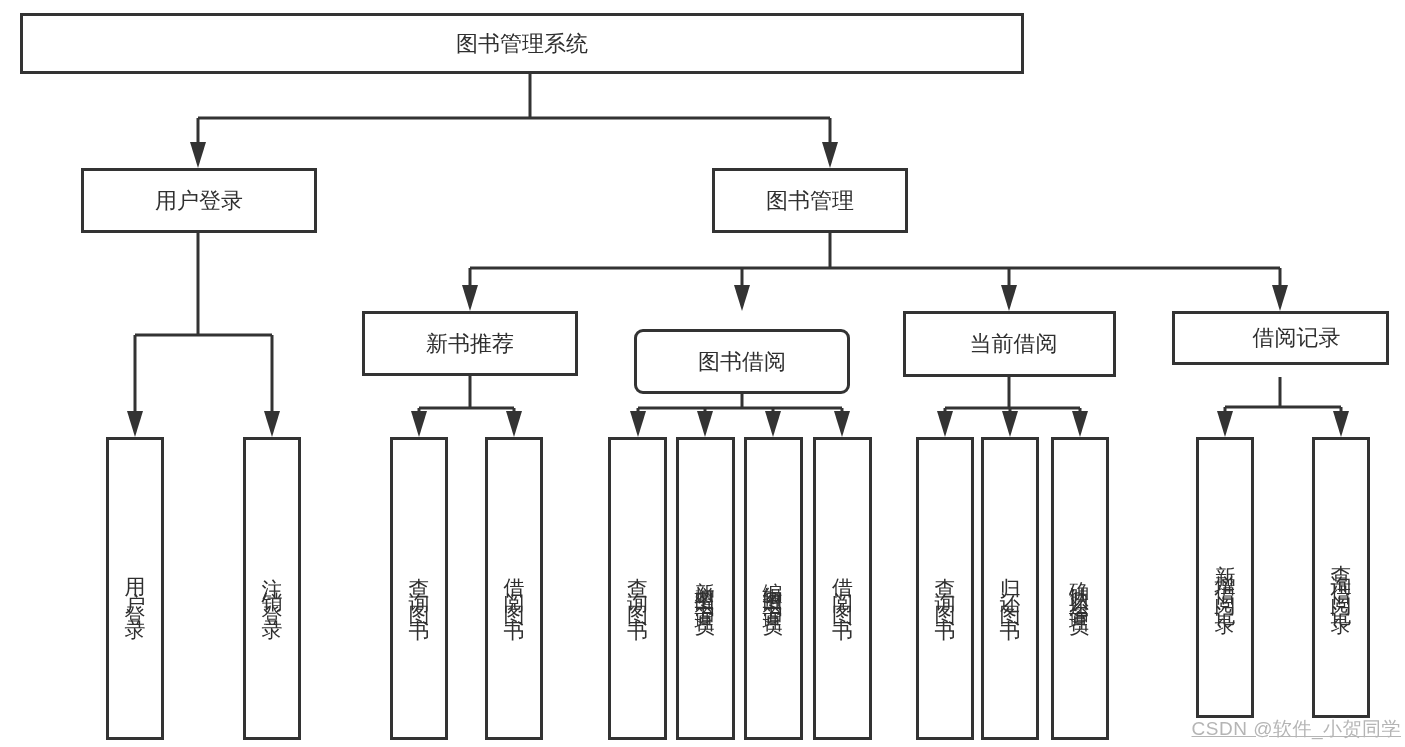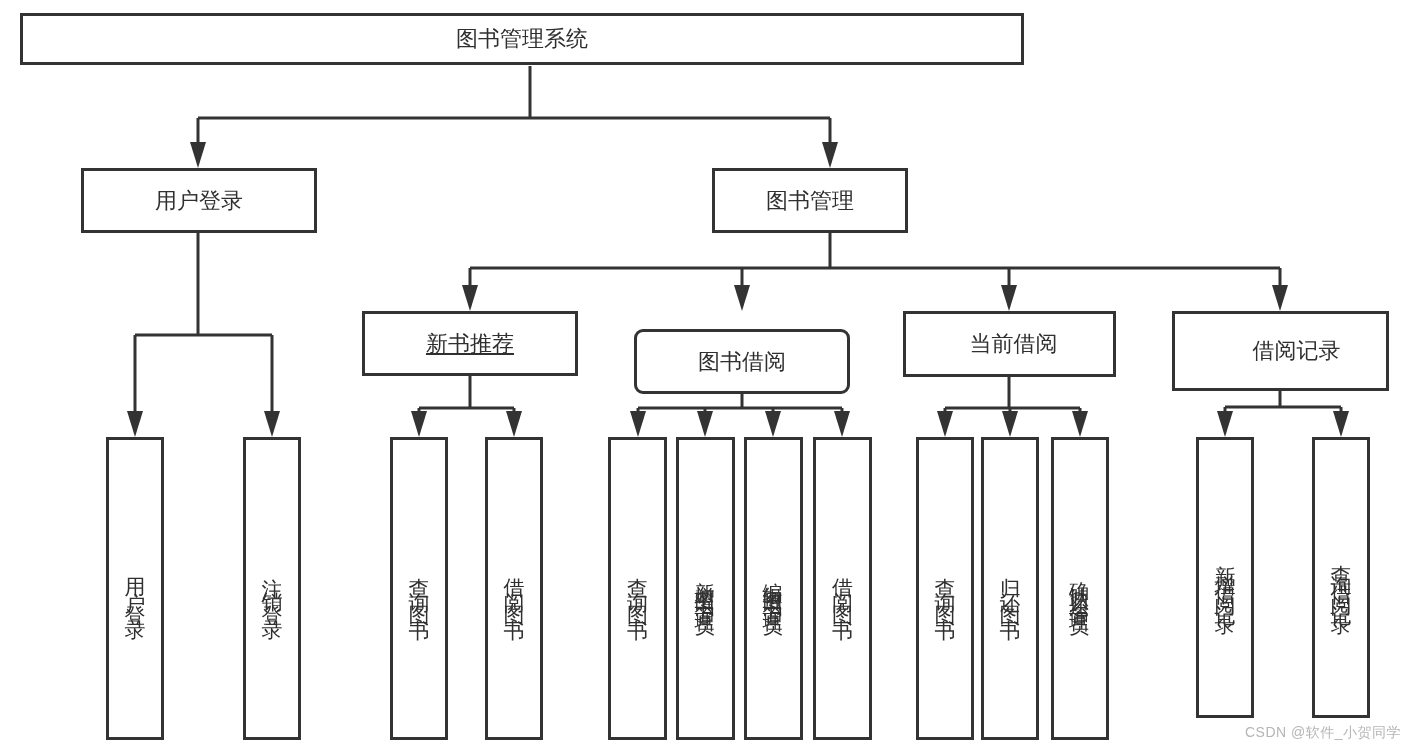--- a/index.html
+++ b/index.html
@@ -36,26 +36,27 @@
     writing-mode:vertical-rl;
     text-orientation:mixed;
     font-size:21px;
     letter-spacing:14px;
   }
   .node.v.med{letter-spacing:10px;}
   .node.v.long{letter-spacing:5px;font-size:20px;}
   .watermark{
     position:absolute;
     right:4px;bottom:5px;
-    font-size:14px;
+    font-size:19px;
     color:var(--watermark);
     z-index:5;
     text-shadow:0 0 3px #fff,0 0 2px #fff,1px 1px 2px #fff;
     letter-spacing:0.5px;
     white-space:nowrap;
+    text-decoration:underline;
   }
 </style>
 </head>
 <body>
 
 <div id="canvas">
 
   <svg id="wires" width="1405" height="747" viewBox="0 0 1405 747" xmlns="http://www.w3.org/2000/svg">
 
     <path class="cl" d="M530 66 V118"></path>
@@ -111,29 +112,29 @@
     <polygon class="ca" points="1072,411 1088,411 1080,437"></polygon>
 
     <path class="cl" d="M1280 377 V407"></path>
     <path class="cl" d="M1225 407 H1341"></path>
     <path class="cl" d="M1225 407 V414"></path>
     <polygon class="ca" points="1217,411 1233,411 1225,437"></polygon>
     <path class="cl" d="M1341 407 V414"></path>
     <polygon class="ca" points="1333,411 1349,411 1341,437"></polygon>
   </svg>
 
-  <div class="node" style="left:20px;top:13px;width:1004px;height:52px;font-family:Liberation Serif, serif;">图书管理系统</div>
+  <div class="node" style="left:20px;top:13px;width:1004px;height:61px;font-family:Liberation Serif, serif;">图书管理系统</div>
 
   <div class="node" style="left:81px;top:168px;width:236px;height:65px;">用户登录</div>
   <div class="node" style="left:712px;top:168px;width:196px;height:65px;">图书管理</div>
 
-  <div class="node" style="left:362px;top:311px;width:216px;height:65px;text-decoration:underline;">新书推荐</div>
+  <div class="node" style="left:362px;top:311px;width:216px;height:65px;">新书推荐</div>
   <div class="node" style="left:634px;top:329px;width:216px;height:65px;border-radius:9px;">图书借阅</div>
   <div class="node" style="left:903px;top:311px;width:213px;height:66px;padding-left:8px;">当前借阅</div>
-  <div class="node" style="left:1172px;top:311px;width:217px;height:80px;padding-left:32px;">借阅记录</div>
+  <div class="node" style="left:1172px;top:311px;width:217px;height:54px;padding-left:32px;">借阅记录</div>
 
   <div class="node v" style="left:106px;top:437px;width:58px;height:303px;">用户登录</div>
   <div class="node v" style="left:243px;top:437px;width:58px;height:303px;">注销登录</div>
 
   <div class="node v" style="left:390px;top:437px;width:58px;height:303px;">查询图书</div>
   <div class="node v" style="left:485px;top:437px;width:58px;height:303px;">借阅图书</div>
 
   <div class="node v" style="left:608px;top:437px;width:59px;height:303px;">查询图书</div>
   <div class="node v long" style="left:676px;top:437px;width:59px;height:303px;">新增图书（管理员）</div>
   <div class="node v long" style="left:744px;top:437px;width:59px;height:303px;">编辑图书（管理员）</div>

